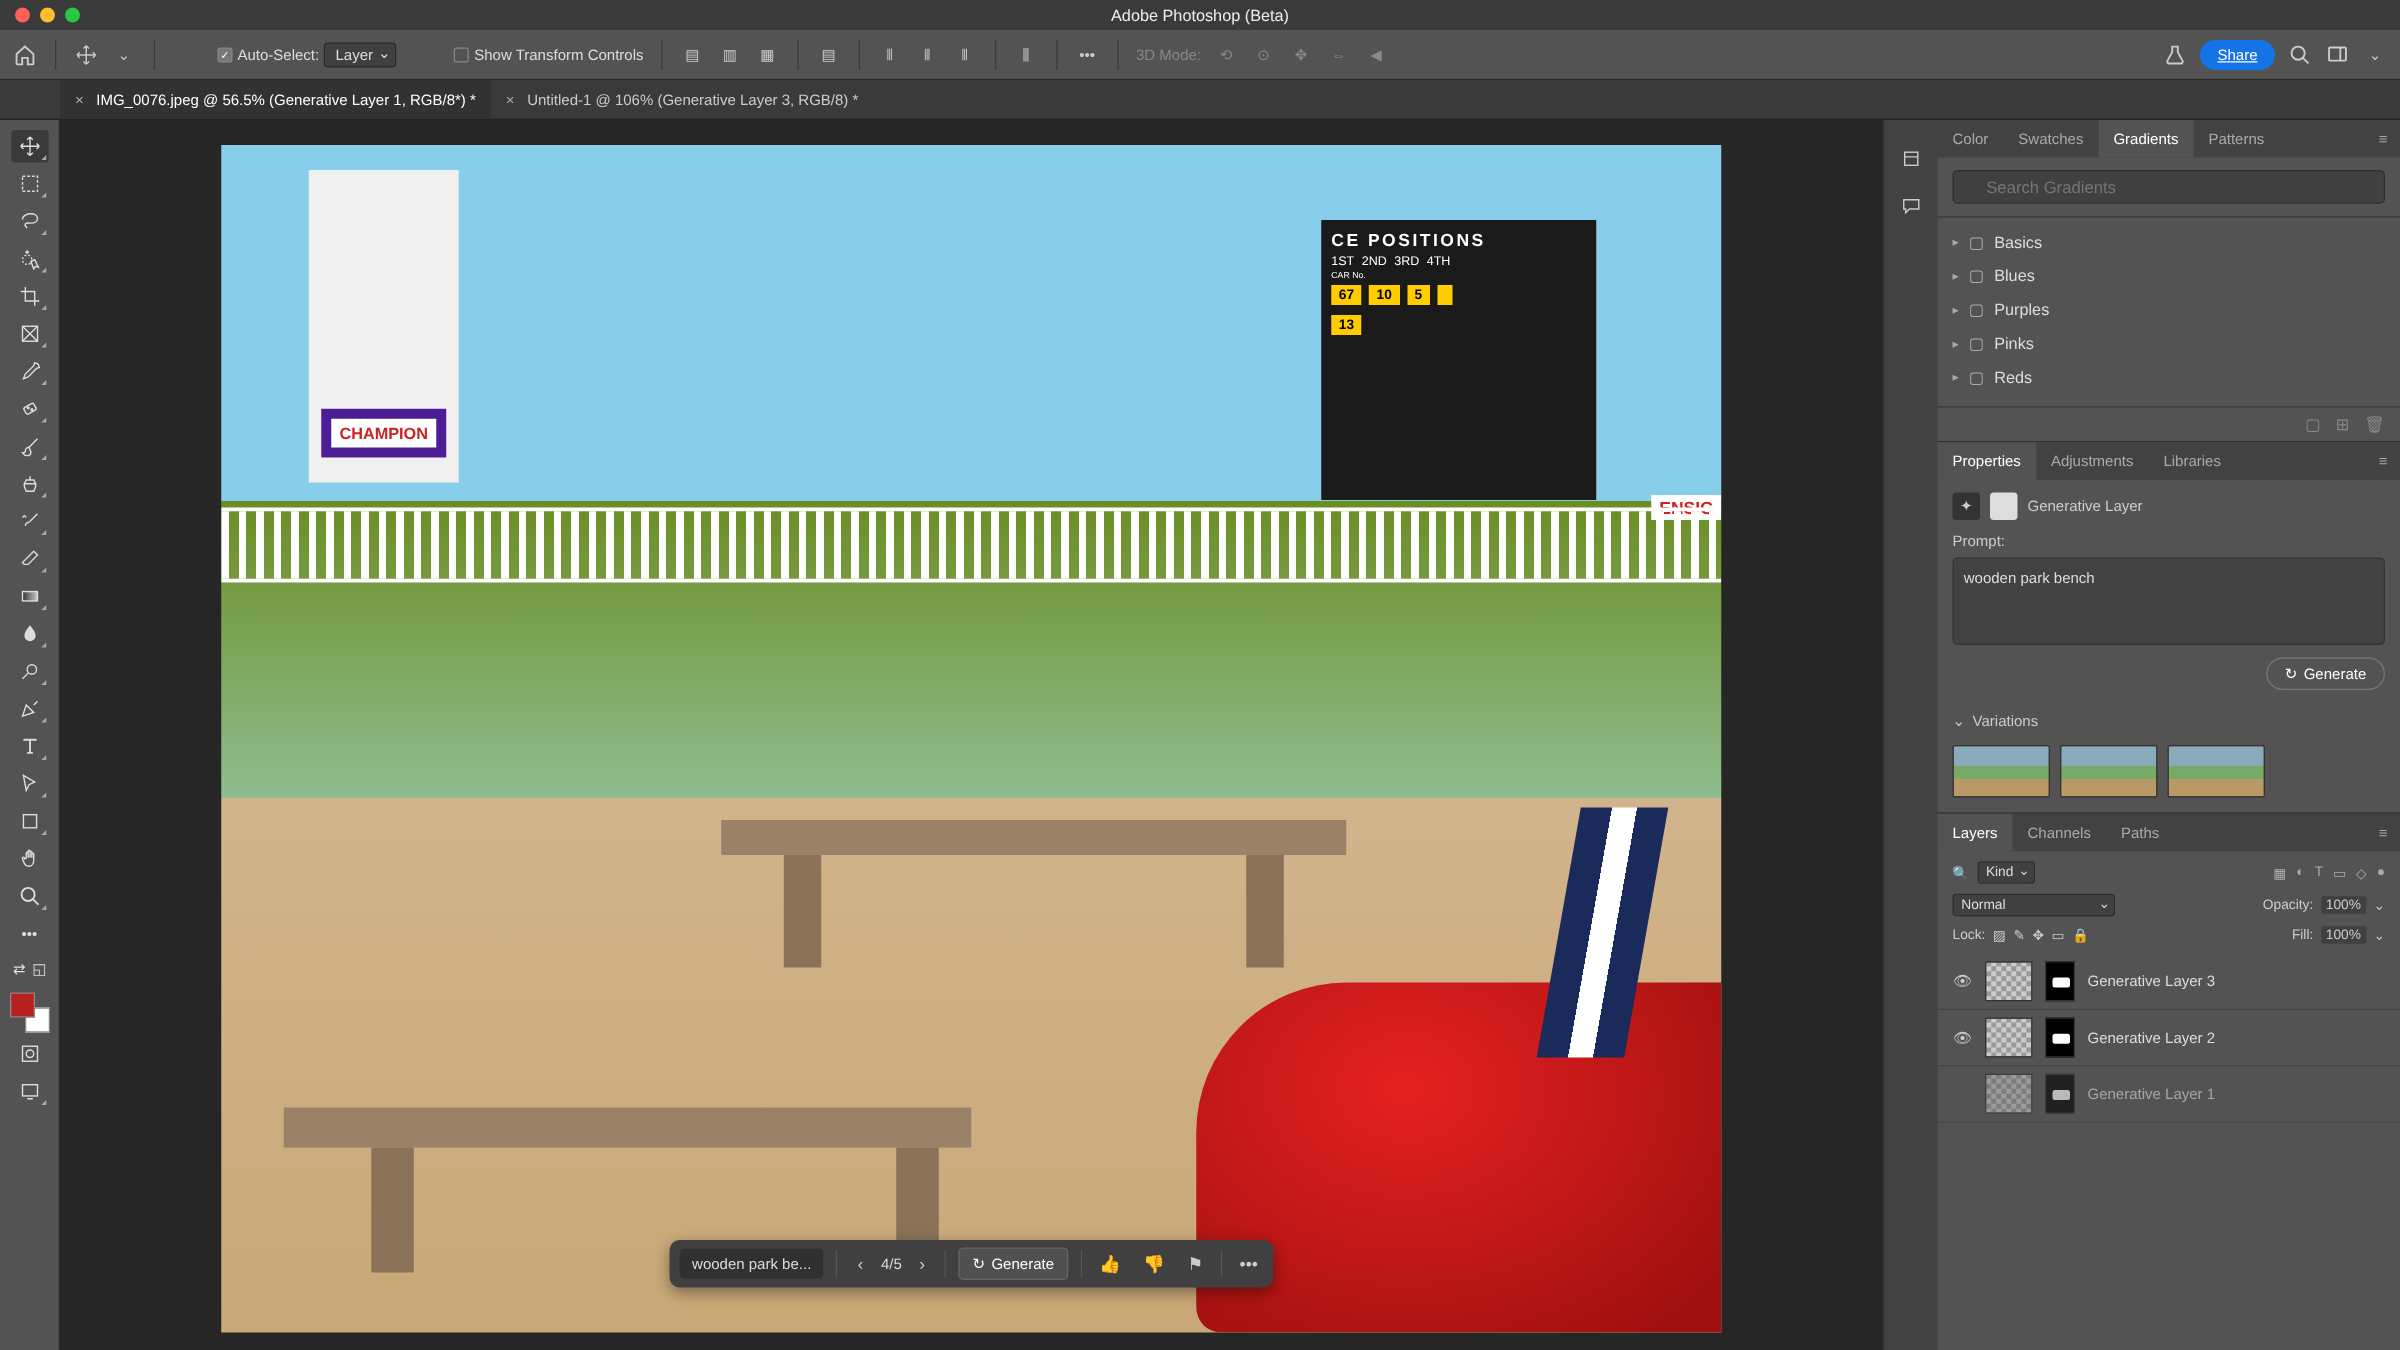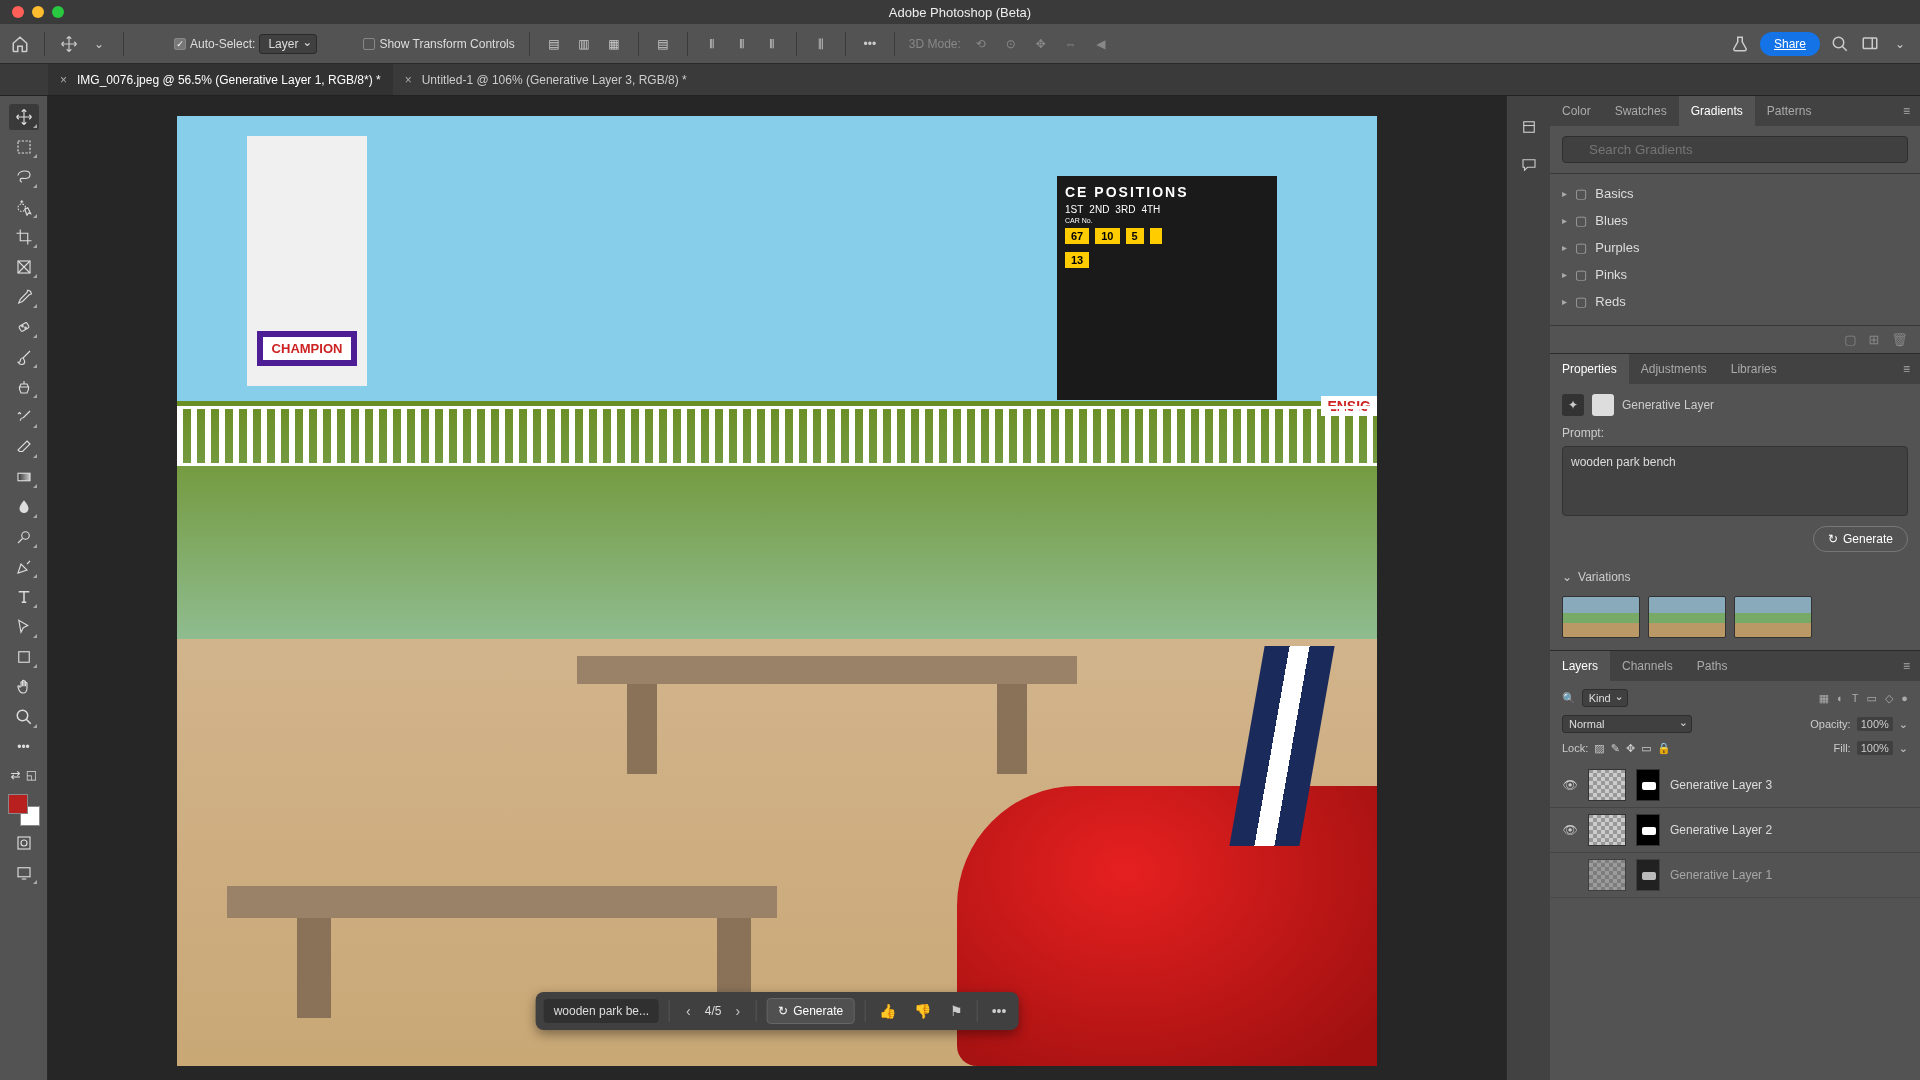--- a/index.html
+++ b/index.html
@@ -334,21 +334,21 @@
         <svg viewBox="0 0 24 24" fill="none" stroke="currentColor" stroke-width="1.5">
           <rect x="4" y="5" width="16" height="12"></rect>
           <path d="M9 20h6"></path>
         </svg>
       </div>
   </div>
 
   <div class="canvas-area">
     <div class="canvas-img">
       <div class="sky-tower">
-        <div style="position:absolute;bottom:20px;left:10px;right:10px;background:#fff;border:6px solid #4c1d95;color:#c22;font-weight:bold;text-align:center;padding:4px;font-size:13px">CHAMPION</div>
+        <div style="position:absolute;bottom:20px;left:10px;right:10px;background:#fff;border:8px solid #4c1d95;color:#c22;font-weight:bold;text-align:center;padding:4px;font-size:13px">CHAMPION</div>
       </div>
       <div class="scoreboard">
         <div class="scoreboard-title">CE POSITIONS</div>
         <div class="scoreboard-row">
           <span>1ST</span>
           <span>2ND</span>
           <span>3RD</span>
           <span>4TH</span>
         </div>
         <div style="font-size:7px;margin-top:2px">CAR No.</div>

